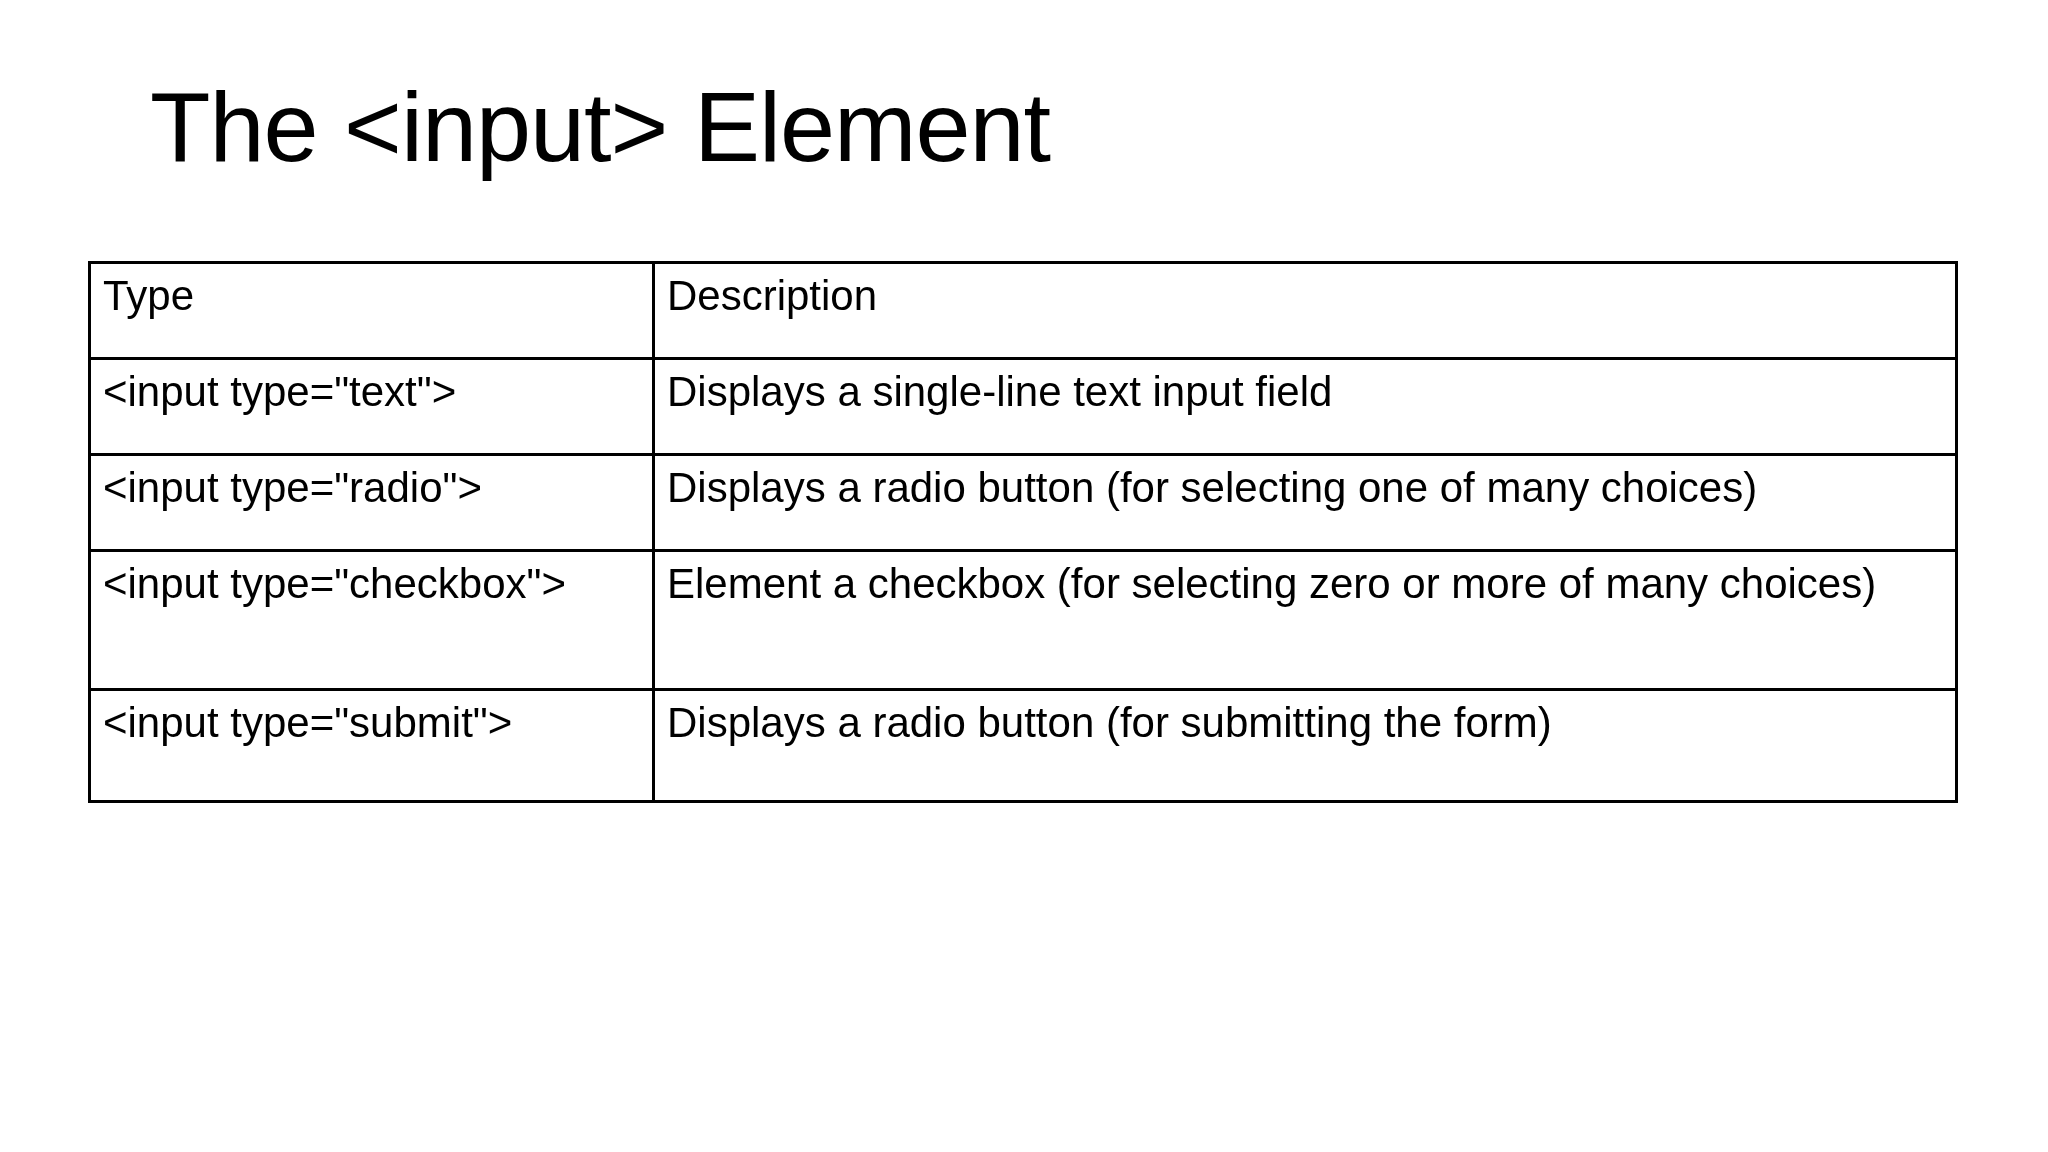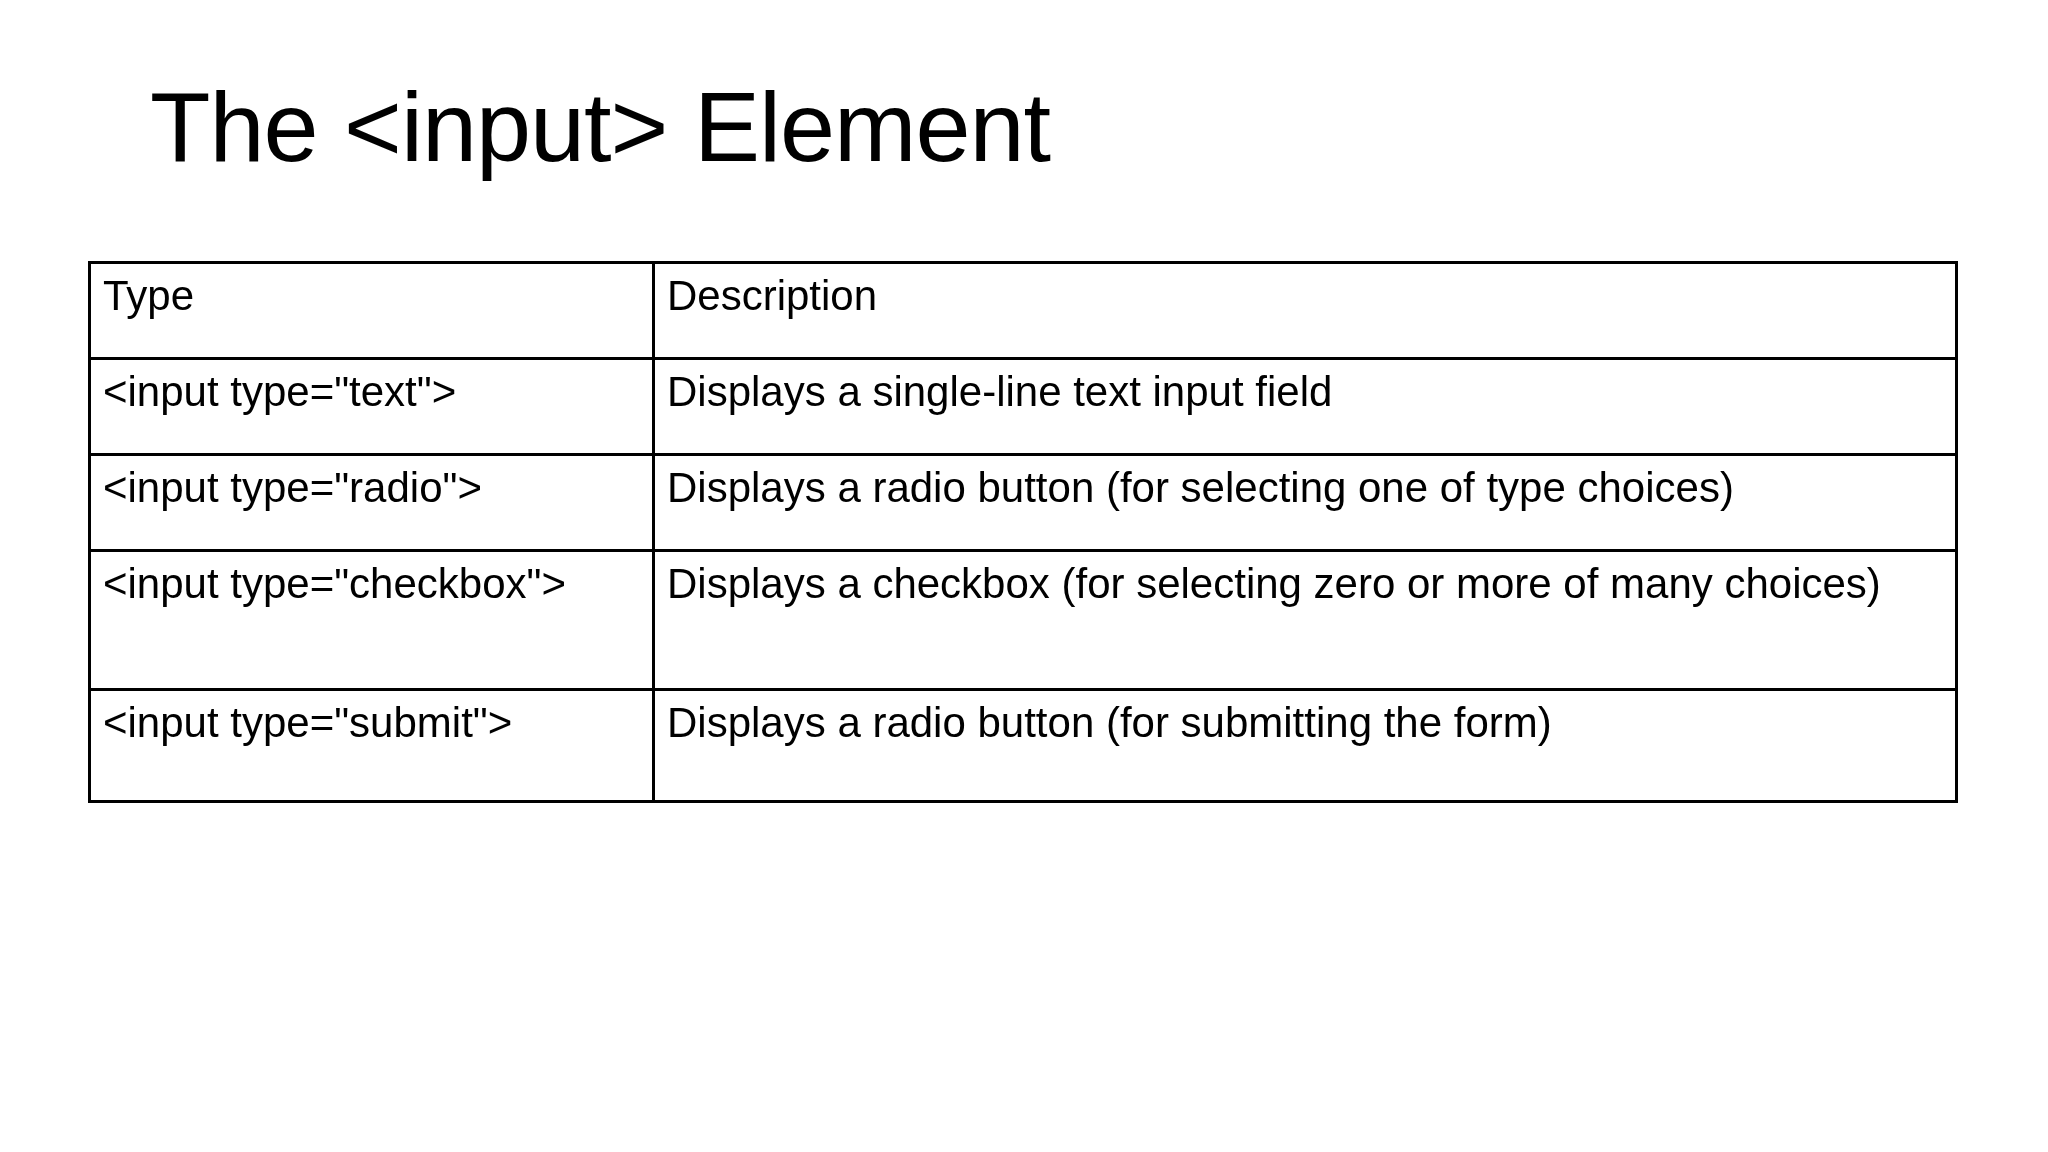--- a/index.html
+++ b/index.html
@@ -70,25 +70,25 @@
       <tr class="row-header">
         <td>Type</td>
         <td>Description</td>
       </tr>
       <tr class="row-text">
         <td>&lt;input type="text"&gt;</td>
         <td>Displays a single-line text input field</td>
       </tr>
       <tr class="row-radio">
         <td>&lt;input type="radio"&gt;</td>
-        <td>Displays a radio button (for selecting one of type choices)</td>
+        <td>Displays a radio button (for selecting one of many choices)</td>
       </tr>
       <tr class="row-checkbox">
         <td>&lt;input type="checkbox"&gt;</td>
-        <td>Displays a checkbox (for selecting zero or more of many choices)</td>
+        <td>Element a checkbox (for selecting zero or more of many choices)</td>
       </tr>
       <tr class="row-submit">
         <td>&lt;input type="submit"&gt;</td>
         <td>Displays a radio button (for submitting the form)</td>
       </tr>
     </tbody>
   </table>
 
 </div>
 

